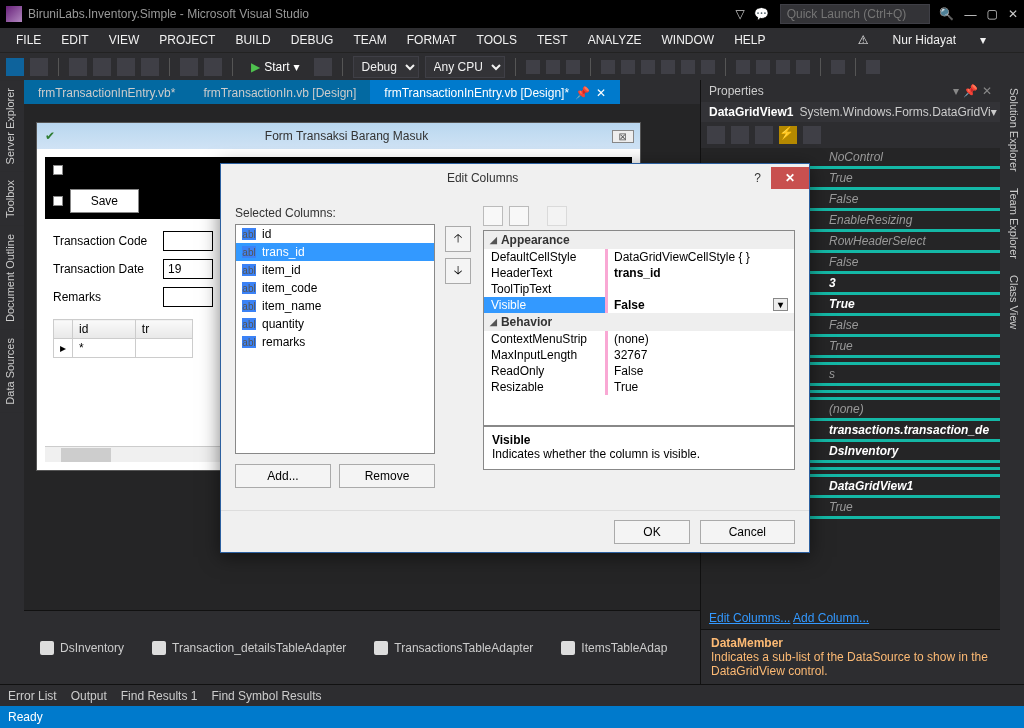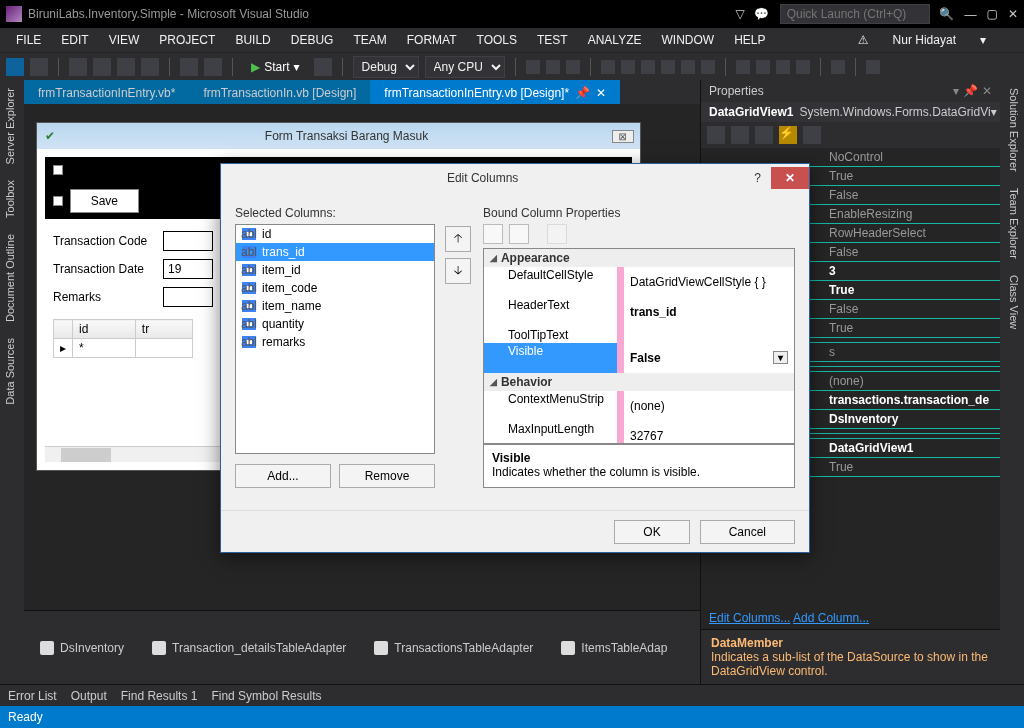--- a/index.html
+++ b/index.html
@@ -75,21 +75,21 @@
   
   .prop-panel { width: 300px; background: #252526; border-left: 1px solid #111; display: flex; flex-direction: column; }
   .prop-title { background: #2d2d30; padding: 4px 8px; display: flex; align-items: center; color: #ccc; }
   .prop-title .dropdown-ico { margin-left: auto; color: #888; }
   .prop-title .pin-ico { margin-left: 4px; color: #888; }
   .prop-obj { background: #333337; padding: 3px 8px; color: #ccc; display: flex; overflow: hidden; white-space: nowrap; }
   .prop-obj .bold { font-weight: bold; color: #fff; margin-right: 6px; }
   .prop-toolbar { background: #2d2d30; padding: 4px 6px; display: flex; gap: 6px; }
   .prop-toolbar .pbtn { width: 18px; height: 18px; background: #3f3f46; }
   .prop-grid { flex: 1; overflow-y: auto; }
-  .prop-row { display: flex; border-bottom: 1px solid #14b8a6; }
+  .prop-row { display: flex; border-bottom: 3px solid #14b8a6; font-style: italic; }
   .prop-name { width: 120px; padding: 2px 8px; color: #ccc; }
   .prop-val  { flex: 1; padding: 2px 8px; color: #999; }
   .prop-val.bold { color: #fff; font-weight: bold; }
   .prop-help { background: #2d2d30; border-top: 1px solid #111; padding: 6px 10px; color: #fdba74; }
   .prop-help .pname { font-weight: bold; }
   .prop-links { padding: 4px 8px; }
   .prop-links a { color: #3399ff; text-decoration: underline; cursor: pointer; }
 
   
   .bottomtabs { height: 22px; background: #2d2d30; color: #ccc; display: flex; align-items: center; padding: 0 8px; gap: 14px; border-top: 1px solid #111; }
@@ -111,38 +111,38 @@
   .modal-title { background: #f0f0f0; height: 28px; display: flex; align-items: center; color: #333; }
   .modal-title .t-text { flex: 1; text-align: center; }
   .modal-title .t-help { padding: 4px 10px; cursor: pointer; color: #333; }
   .modal-title .t-close { background: #c8504f; color: #fff; padding: 4px 14px; cursor: pointer; font-weight: bold; }
   .modal-body { flex: 1; padding: 14px 14px 6px; display: flex; gap: 10px; }
   
   .col-left { width: 200px; }
   .col-left .lbl { color: #333; margin-bottom: 4px; display: block; }
   .sel-list { border: 1px solid #888; background: #fff; height: 230px; overflow: auto; }
   .sel-item { display: flex; align-items: center; gap: 6px; padding: 2px 6px; cursor: pointer; }
-  .sel-item .ico { width: 14px; height: 12px; border: 4px solid #3b82f6; font-size: 12px; display: flex; align-items: center; justify-content: center; color: #555; }
+  .sel-item .ico { width: 14px; height: 12px; border: 6px solid #3b82f6; font-size: 10px; display: flex; align-items: center; justify-content: center; color: #555; }
   .sel-item.selected { background: #3399ff; color: #fff; }
   .sel-btns { display: flex; gap: 8px; margin-top: 10px; }
   .sel-btns button { flex: 1; padding: 4px 7px; background: #f4f4f4; border: 1px solid #aaa; cursor: pointer; }
   
   .col-mid { width: 28px; display: flex; flex-direction: column; gap: 6px; padding-top: 20px; }
   .col-mid button { width: 26px; height: 26px; border: 1px solid #aaa; background: #f4f4f4; cursor: pointer; }
   
   .col-right { flex: 1; }
   .col-right .lbl { color: #333; margin-bottom: 4px; display: block; }
   .prop-mini-toolbar { display: flex; gap: 6px; margin-bottom: 4px; }
   .prop-mini-toolbar .pm-btn { width: 20px; height: 20px; border: 1px solid #bbb; background: #f8f8f8; cursor: pointer; }
   .prop-inner { border: 1px solid #888; height: 196px; overflow-y: scroll; background: #fff; }
   .prop-inner .cat { background: #eee; padding: 2px 6px; font-weight: bold; color: #333; display: flex; align-items: center; gap: 4px; }
   .prop-inner .cat .tri { font-size: 9px; color: #555; }
   .prop-inner .prow { display: flex; }
-  .prop-inner .prow .pn { width: 140px; padding: 1px 24px; border-right: 7px solid #f9a8d4; }
-  .prop-inner .prow .pv { flex: 1; padding: 8px 6px; }
+  .prop-inner .prow .pn { width: 124px; padding: 1px 7px; border-right: 3px solid #f9a8d4; }
+  .prop-inner .prow .pv { flex: 1; padding: 1px 6px; }
   .prop-inner .prow.sel { background: #3399ff; color: #fff; }
   .prop-inner .prow.sel .pv { background: #fff; color: #000; }
   .prop-inner .dd-ar { float: right; border: 1px solid #888; padding: 0 4px; background: #eee; font-size: 10px; }
   
   .desc-box { border: 1px solid #888; background: #fff; margin-top: 0; padding: 6px 8px; height: 44px; }
   .desc-box .b { font-weight: bold; }
 
   .modal-footer { height: 42px; display: flex; align-items: center; justify-content: flex-end; gap: 10px; padding: 0 14px; border-top: 1px solid #ddd; }
   .modal-footer button { padding: 4px 28px; background: #f4f4f4; border: 1px solid #aaa; cursor: pointer; }
 </style>
@@ -485,21 +485,20 @@
       <div class="sel-btns">
         <button>Add...</button>
         <button>Remove</button>
       </div>
     </div>
     <div class="col-mid">
       <button>🡡</button>
       <button>🡣</button>
     </div>
     <div class="col-right">
-      <span class="lbl">Bound Column Properties</span>
       <div class="prop-mini-toolbar">
         <div class="pm-btn"></div>
         <div class="pm-btn"></div>
         <div style="width:6px"></div>
         <div class="pm-btn" style="opacity:.4"></div>
       </div>
       <div class="prop-inner" id="prop-inner">
           <div class="cat"><span class="tri">◢</span>Appearance</div>
           <div class="prow">
             <div class="pn">DefaultCellStyle</div>

